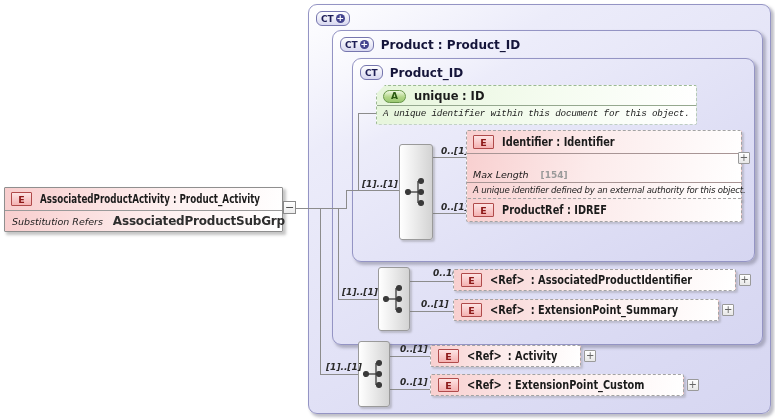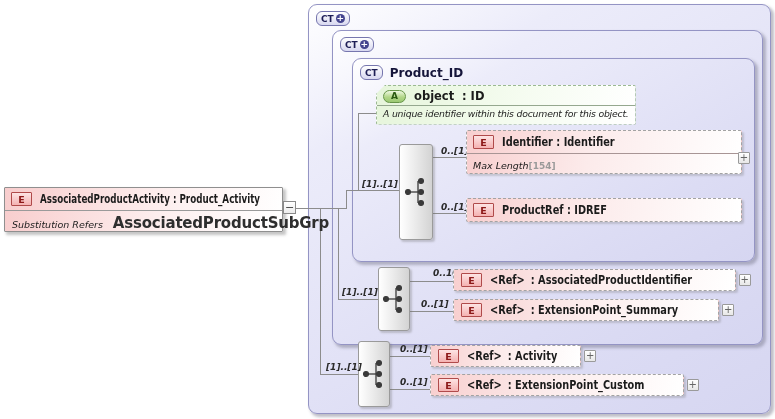--- a/index.html
+++ b/index.html
@@ -28,33 +28,33 @@
   .e-head { display:flex; align-items:center; gap:8px; padding:4px 6px; white-space:nowrap; overflow:hidden; }
   .e-badge { width:21px; height:14px; flex:none; display:inline-flex; align-items:center; justify-content:center;
     border:1px solid #b04a4a; border-radius:1px; background:linear-gradient(#fde4e4,#f4b2b2);
     font-size:9.5px; font-weight:bold; color:#8c1818; }
   .ttl { font-size:11.5px; font-weight:bold; color:#1b1b1b; display:inline-block;
     transform:scaleX(.85); transform-origin:0 50%; white-space:nowrap; }
   .refname { display:inline-block; min-width:48px; }
   .note { font-style:italic; font-size:9.3px; color:#222; padding:2px 6px 4px 6px;
     border-top:1px solid #a89595; line-height:1.25; }
   .nowrap { white-space:nowrap; letter-spacing:-0.2px; }
-  .facet { display:flex; align-items:center; gap:0; padding:6px 6px 2px 6px; border-top:1px solid #a89595; }
+  .facet { display:flex; align-items:center; gap:12px; padding:15px 6px 2px 6px; border-top:1px solid #a89595; }
   .facet-label { font-style:italic; font-size:9.5px; color:#1a1a1a; }
   .facet-value { font-size:9px; font-weight:bold; color:#9a9a9a; }
 
   
   .abox { border:1px dashed #9bb992; border-radius:2px;
     background:linear-gradient(100deg,#e6f5db 0%,#f5fcf0 55%,#ffffff 100%);
     box-shadow:2px 2px 2px rgba(110,110,110,.22);
     clip-path:polygon(9px 0, 100% 0, 100% 100%, 0 100%, 0 9px); }
   .a-badge { width:23px; height:13px; flex:none; display:inline-flex; align-items:center; justify-content:center;
     border:1px solid #679549; border-radius:7px; background:linear-gradient(#f0f9e3,#b2d688 55%,#9bc973);
     font-size:9px; font-weight:bold; color:#2b5a12; }
-  .abox .note { border-top:1px solid #95a88f; }
+  .abox .note { border-top:1px solid #95a88f;font-family:Liberation Mono, monospace; }
 
   
   .seq { position:absolute; border:1px solid #9a9a9a; border-radius:3px;
     background:linear-gradient(to right,#ffffff 0%,#ececec 45%,#d3d3d3 100%);
     box-shadow:2px 2px 2px rgba(110,110,110,.32); display:flex; align-items:center; justify-content:center; }
 
   
   .hline { position:absolute; height:1px; background:#8c8c8c; }
   .vline { position:absolute; width:1px; background:#8c8c8c; }
   .card { position:absolute; font-size:9px; font-weight:bold; font-style:italic; color:#2a2a2a; white-space:nowrap; }
@@ -65,21 +65,21 @@
   .exp-abs { position:absolute; }
   .collapse-box { position:absolute; width:13px; height:13px; border:1px solid #8a8a8a;
     background:linear-gradient(#ffffff,#ececec); color:#444; font-size:11px; line-height:11px; text-align:center; }
 
   .flexrow { position:absolute; display:flex; align-items:center; gap:3px; }
   .w-max { width:max-content; }
 
   
   .sub-row { display:flex; align-items:baseline; gap:10px; padding:3px 6px 4px 7px; border-top:1px solid #9a9a9a; }
   .sub-label { font-style:italic; font-size:9.5px; color:#222; white-space:nowrap; }
-  .sub-value { font-size:15px; font-weight:bold; color:#2e2e2e; letter-spacing:-0.2px; white-space:nowrap; }
+  .sub-value { font-size:12px; font-weight:bold; color:#2e2e2e; letter-spacing:-0.2px; white-space:nowrap; }
 </style>
 </head>
 <body>
 
 <div class="canvas">
 
   <div class="ct-box" style="left:308px; top:4px; width:463px; height:410px;">
     <div class="ct-title">
       <span class="ct-badge">
         <span>CT</span>
@@ -87,20 +87,21 @@
       </span>
     </div>
   </div>
 
   <div class="ct-box" style="left:332px; top:30px; width:431px; height:315px;">
     <div class="ct-title">
       <span class="ct-badge">
         <span>CT</span>
         <span class="ct-plus">+</span>
       </span>
+      <span>Product : Product_ID</span>
     </div>
   </div>
 
   <div class="ct-box" style="left:352px; top:58px; width:403px; height:204px;">
     <div class="ct-title">
       <span class="ct-badge">
         <span>CT</span>
       </span>
       <span>Product_ID</span>
     </div>
@@ -130,21 +131,21 @@
     <div class="sub-row">
       <span class="sub-label">Substitution Refers</span>
       <span class="sub-value">AssociatedProductSubGrp</span>
     </div>
   </div>
   <div class="collapse-box" style="left:283px; top:201px;">−</div>
 
   <div class="abox w-max" style="position:absolute; left:376px; top:85px;">
     <div class="e-head" style="padding:3px 8px 2px 6px;">
       <span class="a-badge">A</span>
-      <span class="ttl" style="transform:none;"><span class="refname">object</span><span>: ID</span></span>
+      <span class="ttl" style="transform:none;"><span class="refname">unique</span><span>: ID</span></span>
     </div>
     <div class="note nowrap">A unique identifier within this document for this object.</div>
   </div>
 
   <div class="seq" style="left:399px; top:144px; width:34px; height:96px;">
     <svg width="24" height="34" viewBox="0 0 24 34">
         <g stroke="#3a3a3a" stroke-width="1.3" fill="#3a3a3a">
       <line x1="4" y1="17" x2="14" y2="17"></line>
           <line x1="14" y1="6" x2="14" y2="28"></line>
       <circle cx="4" cy="17" r="2.4"></circle>
@@ -191,20 +192,21 @@
 
   <div class="ebox" style="position:absolute; left:466px; top:130px; width:276px;">
     <div class="e-head">
       <span class="e-badge">E</span>
       <span class="ttl">Identifier : Identifier</span>
     </div>
     <div class="facet">
       <span class="facet-label">Max Length</span>
       <span class="facet-value">[154]</span>
     </div>
+    <div class="note nowrap" style="font-size:8.6px;">A unique identifier defined by an external authority for this object.</div>
   </div>
   <div class="expander exp-abs" style="left:738px; top:152px;">+</div>
 
   <div class="ebox" style="position:absolute; left:466px; top:198px; width:276px;">
     <div class="e-head">
       <span class="e-badge">E</span>
       <span class="ttl">ProductRef : IDREF</span>
     </div>
   </div>
 

